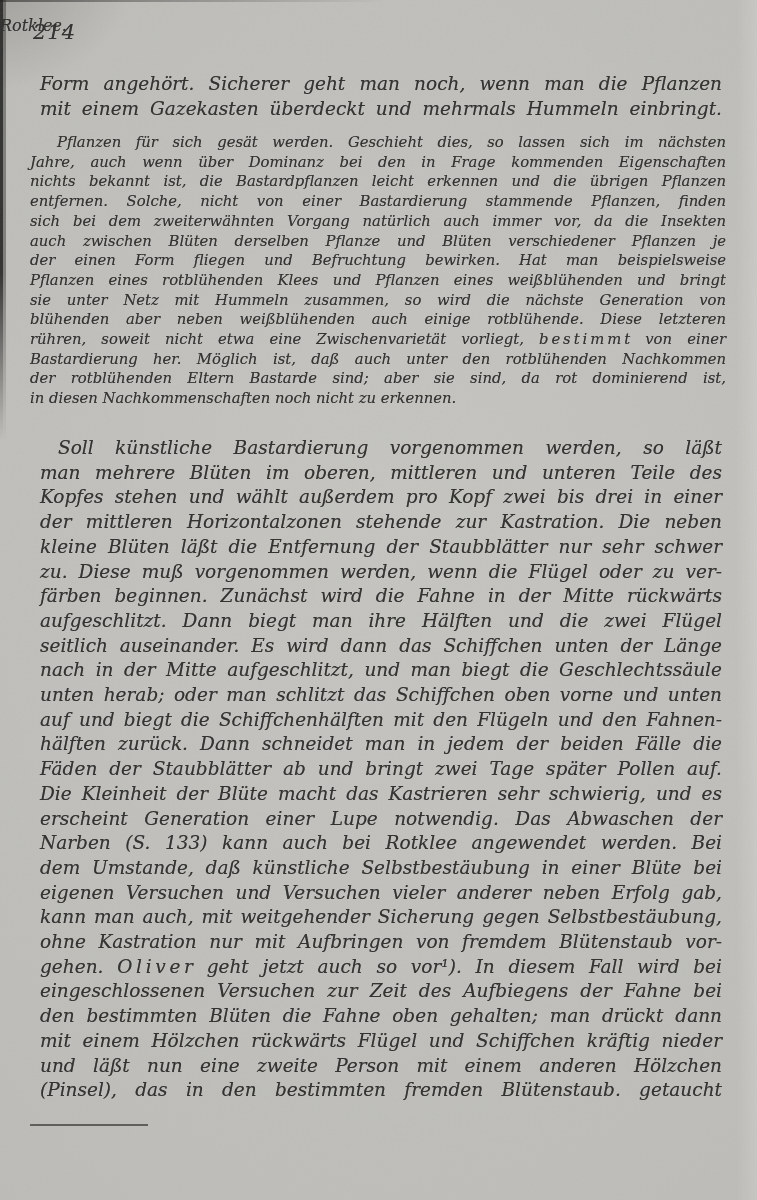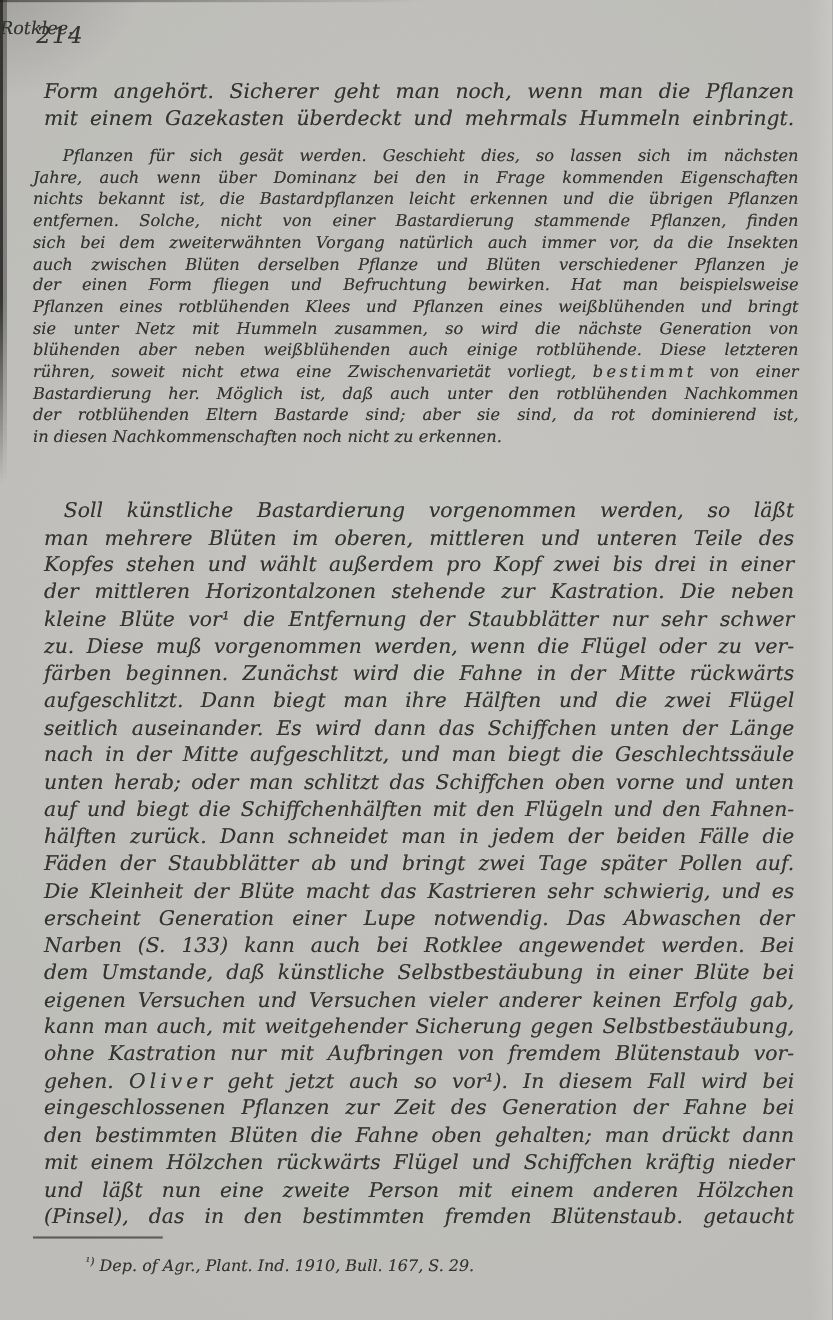--- a/index.html
+++ b/index.html
@@ -41,21 +41,21 @@
     text-justify:inter-word;
     white-space:normal;
   }
   .para .line.last-left{text-align-last:left;}
 
   .p-main{left:40px;width:682px;font-size:18.5px;line-height:24.7px;}
   .p-small{left:30px;width:696px;font-size:14.8px;line-height:19.7px;}
   #para-opening{top:72px;}
   #para-petit{top:132px;}
   #para-petit .line:first-child{text-indent:27px;}
-  #para-kastration{top:453px;}
+  #para-kastration{top:436px;}
   #para-kastration .line:first-child{text-indent:18px;}
 
   .footnote-rule{
     position:absolute;left:30px;top:1124px;width:118px;height:2px;
     background:rgba(45,45,45,.75);
   }
   .footnote{
     position:absolute;left:78px;top:1138px;width:640px;
     font-size:14.5px;line-height:19px;
   }
@@ -94,48 +94,47 @@
       <div class="line">Bastardierung her.  Möglich ist, daß auch unter den rotblühenden Nachkommen</div>
       <div class="line">der rotblühenden Eltern Bastarde sind; aber sie sind, da rot dominierend ist,</div>
       <div class="line last-left">in diesen Nachkommenschaften noch nicht zu erkennen.</div>
     </div>
 
   <div id="para-kastration" class="para p-main ink">
       <div class="line">Soll künstliche Bastardierung vorgenommen werden, so läßt</div>
       <div class="line">man mehrere Blüten im oberen, mittleren und unteren Teile des</div>
       <div class="line">Kopfes stehen und wählt außerdem pro Kopf zwei bis drei in einer</div>
       <div class="line">der mittleren Horizontalzonen stehende zur Kastration.  Die neben</div>
-      <div class="line">kleine Blüte vor¹ die Entfernung der Staubblätter nur sehr schwer</div>
+      <div class="line">kleine Blüten läßt die Entfernung der Staubblätter nur sehr schwer</div>
       <div class="line">zu.  Diese muß vorgenommen werden, wenn die Flügel oder zu ver-</div>
       <div class="line">färben beginnen.  Zunächst wird die Fahne in der Mitte rückwärts</div>
       <div class="line">aufgeschlitzt.  Dann biegt man ihre Hälften und die zwei Flügel</div>
       <div class="line">seitlich auseinander.  Es wird dann das Schiffchen unten der Länge</div>
       <div class="line">nach in der Mitte aufgeschlitzt, und man biegt die Geschlechtssäule</div>
       <div class="line">unten herab; oder man schlitzt das Schiffchen oben vorne und unten</div>
       <div class="line">auf und biegt die Schiffchenhälften mit den Flügeln und den Fahnen-</div>
       <div class="line">hälften zurück.  Dann schneidet man in jedem der beiden Fälle die</div>
       <div class="line">Fäden der Staubblätter ab und bringt zwei Tage später Pollen auf.</div>
       <div class="line">Die Kleinheit der Blüte macht das Kastrieren sehr schwierig, und es</div>
       <div class="line">erscheint Generation einer Lupe notwendig.  Das Abwaschen der</div>
       <div class="line">Narben (S. 133) kann auch bei Rotklee angewendet werden.  Bei</div>
       <div class="line">dem Umstande, daß künstliche Selbstbestäubung in einer Blüte bei</div>
-      <div class="line">eigenen Versuchen und Versuchen vieler anderer keinen Erfolg gab,</div>
+      <div class="line">eigenen Versuchen und Versuchen vieler anderer neben Erfolg gab,</div>
       <div class="line">kann man auch, mit weitgehender Sicherung gegen Selbstbestäubung,</div>
       <div class="line">ohne Kastration nur mit Aufbringen von fremdem Blütenstaub vor-</div>
       <div class="line">gehen.  O l i v e r geht jetzt auch so vor¹).  In diesem Fall wird bei</div>
-      <div class="line">eingeschlossenen Pflanzen zur Zeit des Generation der Fahne bei</div>
+      <div class="line">eingeschlossenen Versuchen zur Zeit des Aufbiegens der Fahne bei</div>
       <div class="line">den bestimmten Blüten die Fahne oben gehalten; man drückt dann</div>
       <div class="line">mit einem Hölzchen rückwärts Flügel und Schiffchen kräftig nieder</div>
       <div class="line">und läßt nun eine zweite Person mit einem anderen Hölzchen</div>
       <div class="line">(Pinsel), das in den bestimmten fremden Blütenstaub. getaucht</div>
     </div>
 
   <div class="footnote-rule"></div>
 
-  <div class="footnote ink"><sup>¹)</sup><span> Dep. of Agr., Plant. Ind. 1910, Bull. 167, S. 29.</span></div>
 
   <svg class="noise" width="757" height="1200">
     <filter id="grain">
       <feTurbulence type="fractalNoise" baseFrequency="0.85" numOctaves="2" stitchTiles="stitch"></feTurbulence>
       <feColorMatrix type="matrix" values="0 0 0 0 0.35  0 0 0 0 0.35  0 0 0 0 0.33  0.7 0.7 0.7 0 0"></feColorMatrix>
     </filter>
     <rect width="100%" height="100%" filter="url(#grain)" opacity="0.16"></rect>
   </svg>
 
 </div>

